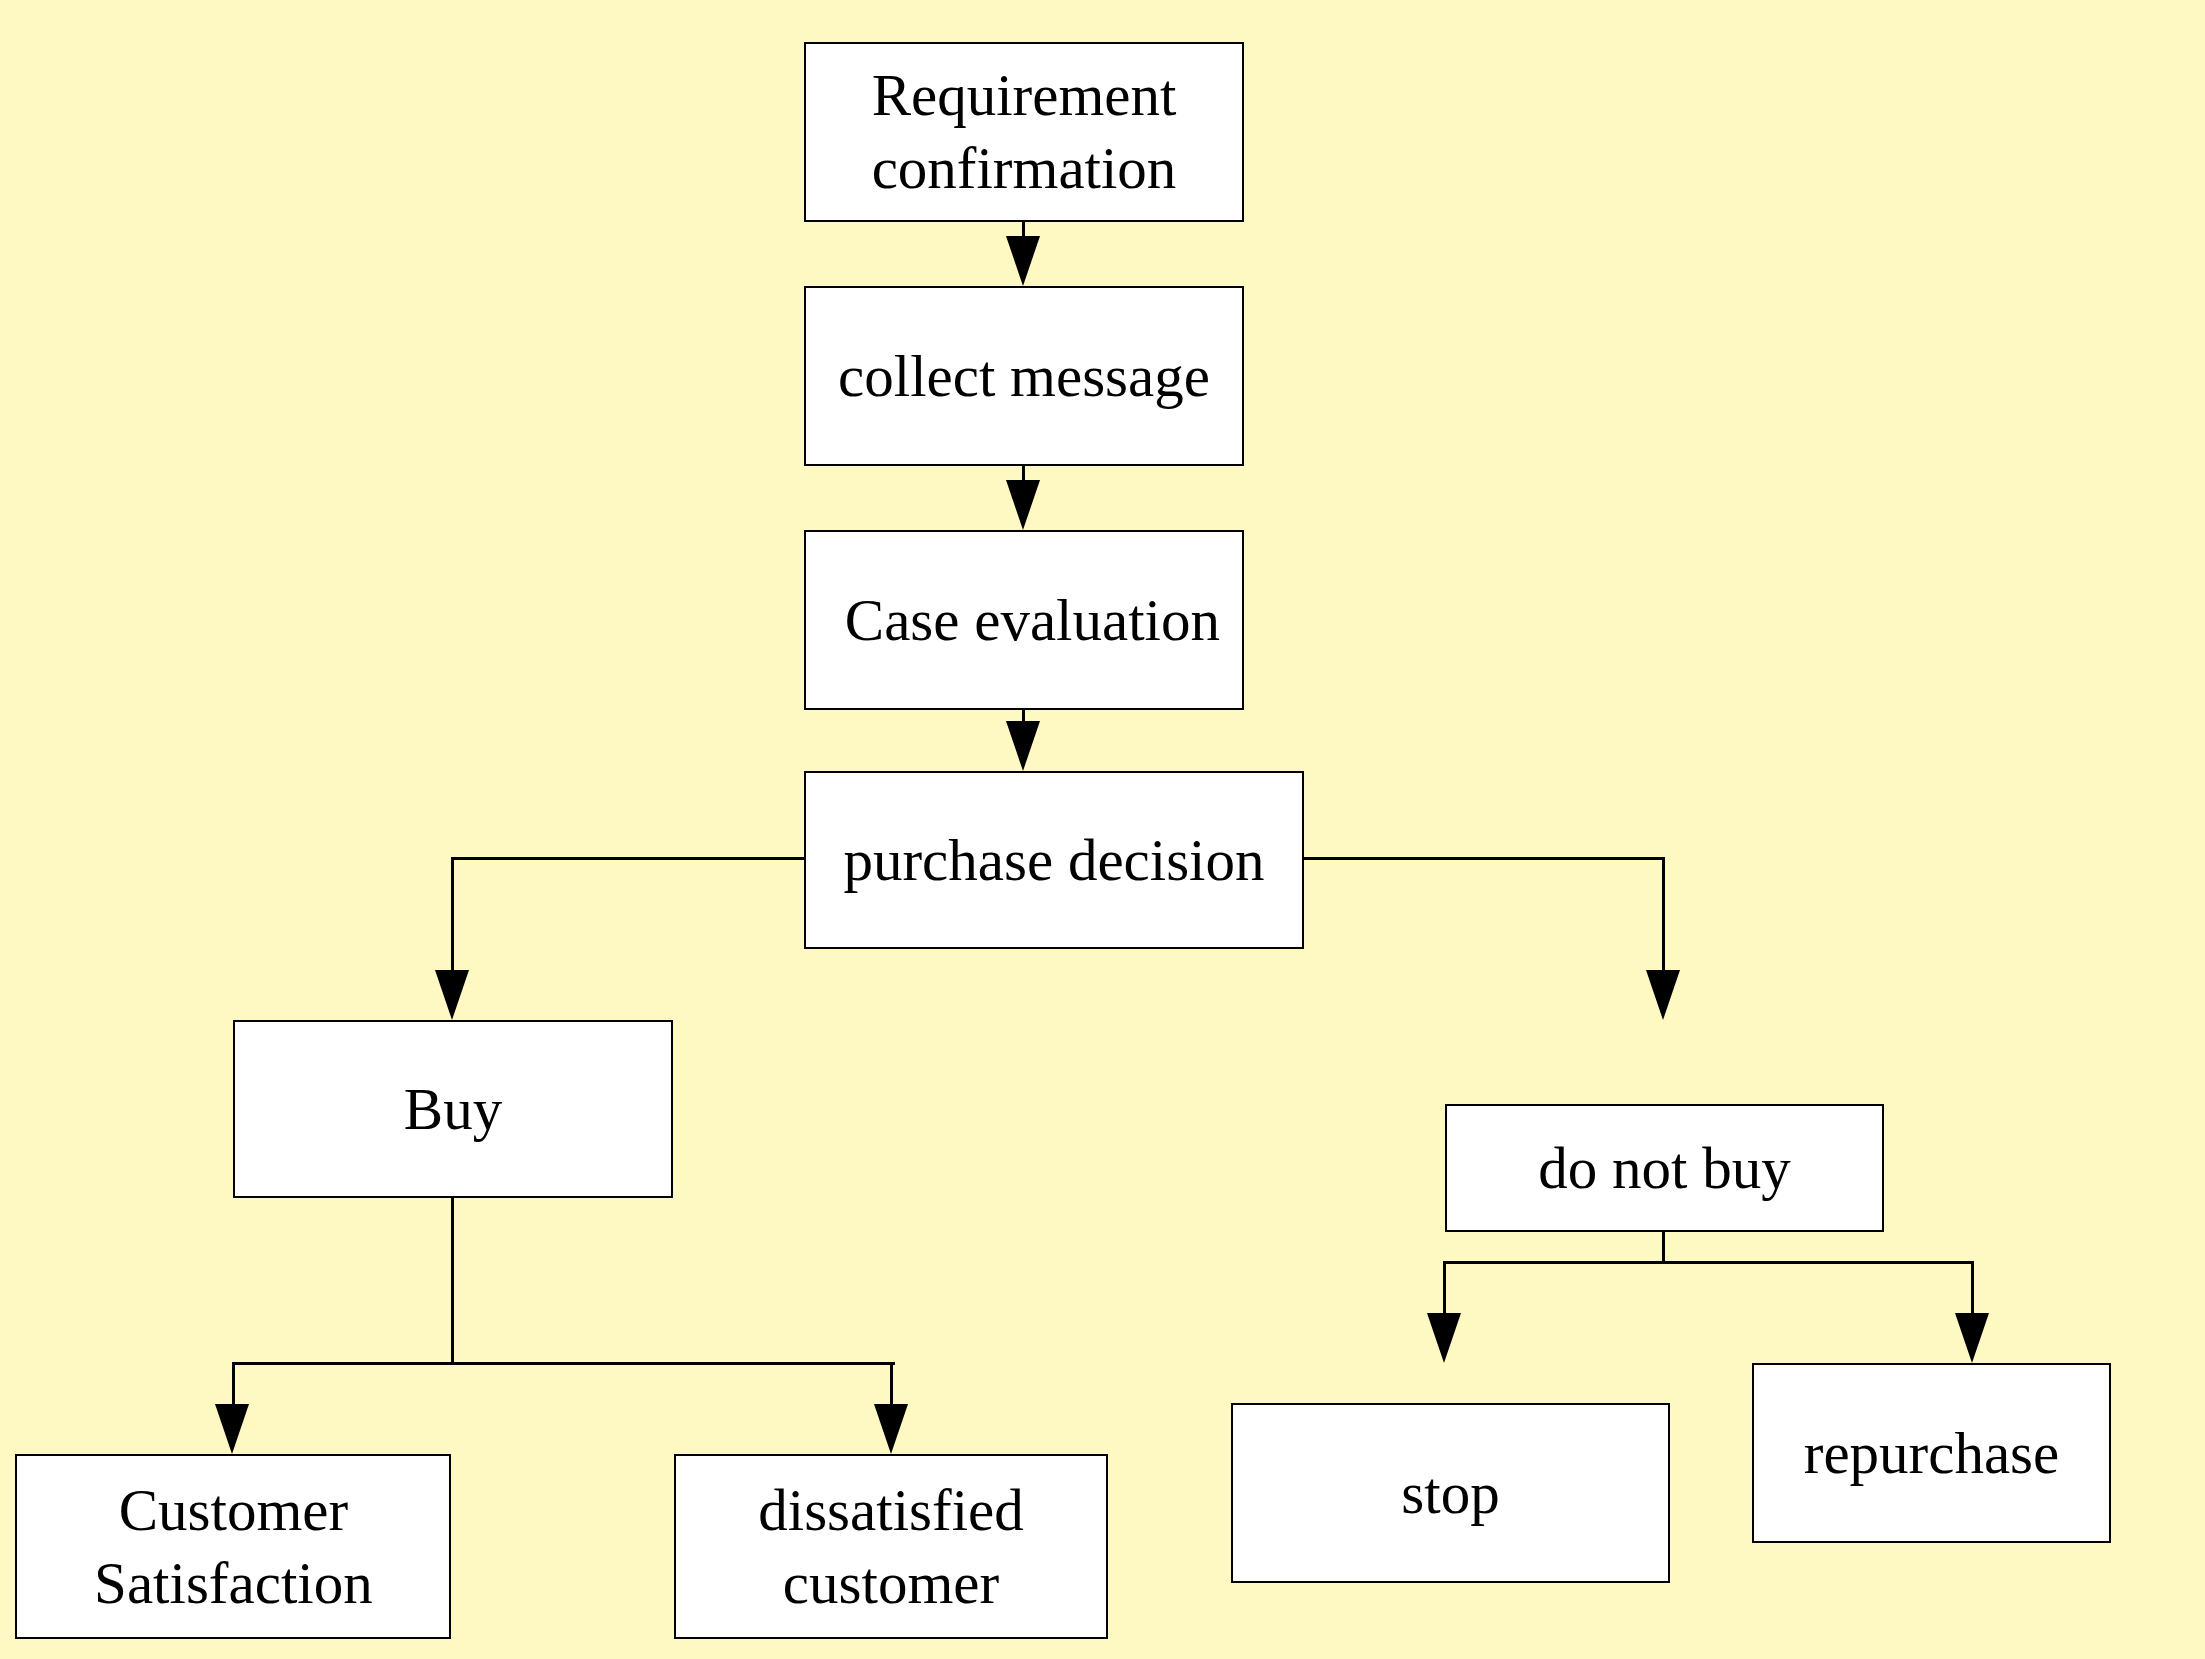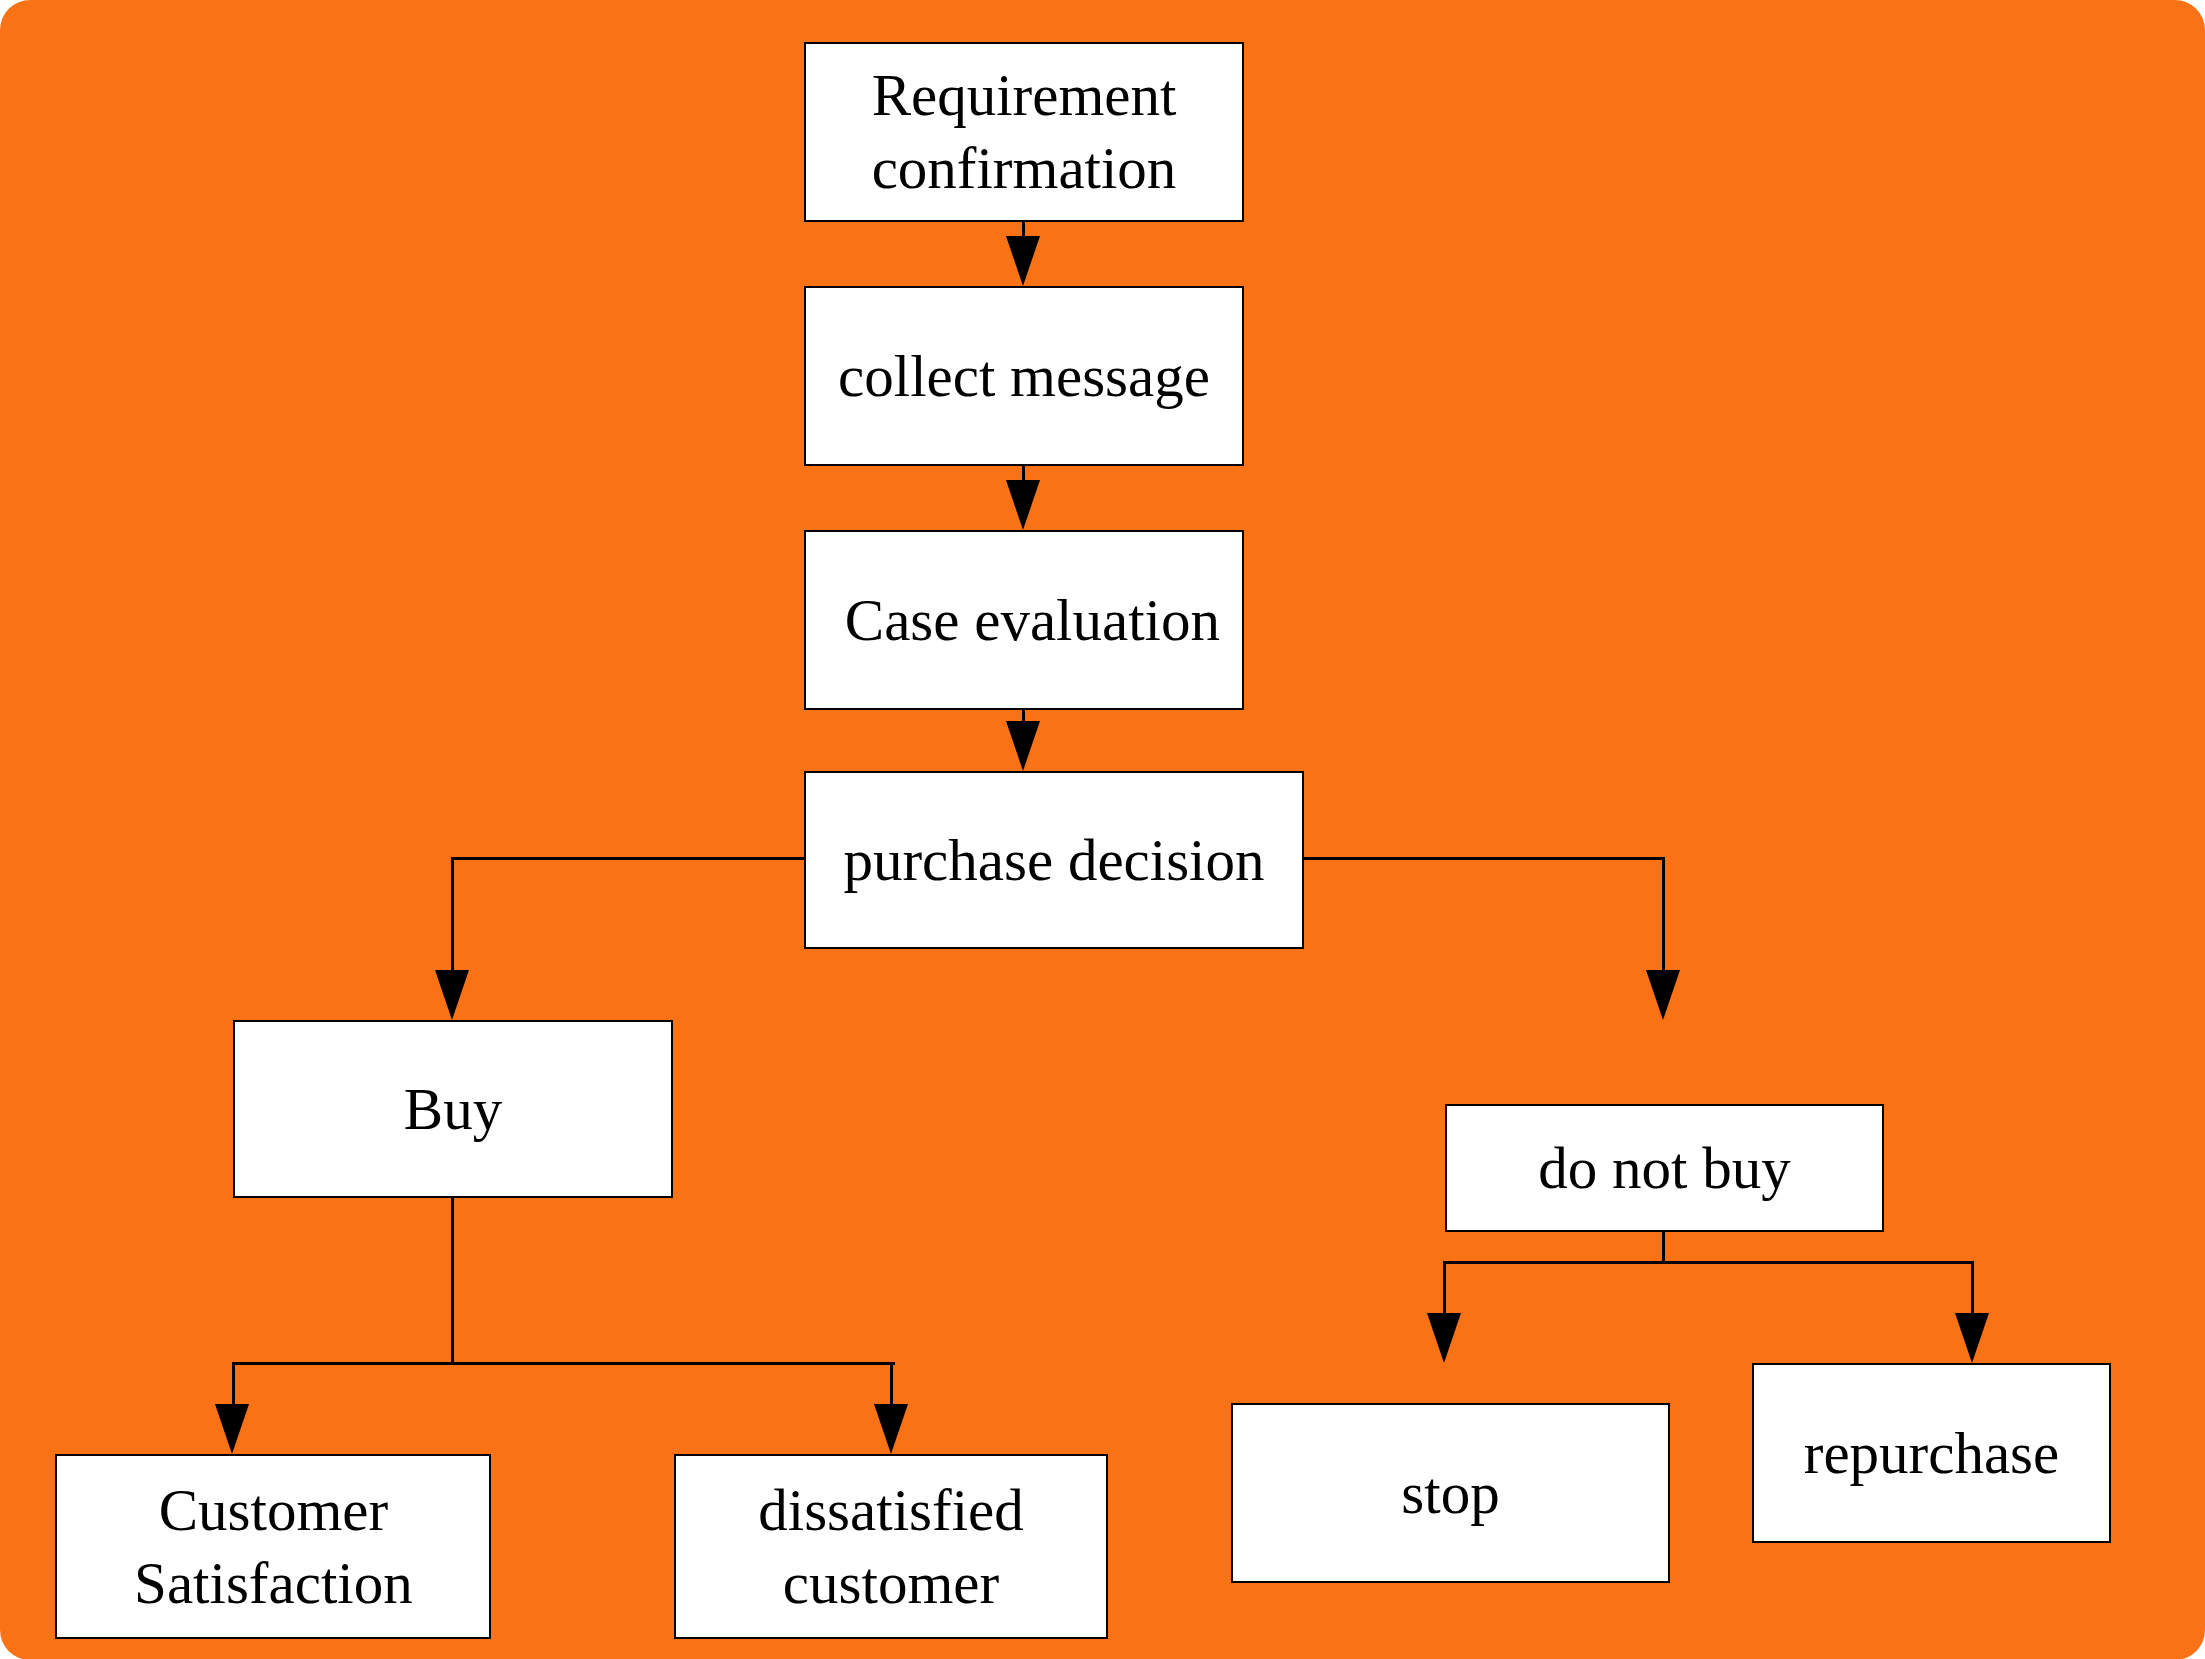--- a/index.html
+++ b/index.html
@@ -4,24 +4,23 @@
 <style>
   html, body {
     margin: 0;
     padding: 0;
     background: #ffffff;
   }
   #canvas {
     position: relative;
     width: 2205px;
     height: 1660px;
-    background: #f97316;
+    background: #fef9c3;
     font-family: "Liberation Serif", "DejaVu Serif", serif;
     color: #000000;
-    border-radius: 30px;
   }
   .node {
     position: absolute;
     box-sizing: border-box;
     background: #ffffff;
     border: 2.9px solid #000000;
     display: flex;
     align-items: center;
     justify-content: center;
     text-align: center;
@@ -96,21 +95,21 @@
 
   <div class="node" style="left:233px; top:1020px; width:440px; height:178px;">
     <span>Buy</span>
   </div>
 
   <div class="node" style="left:1445px; top:1056px; width:439px; height:128px;margin-top:48px;">
     <span>do not buy</span>
   </div>
 
 
-  <div class="node" style="left:15.4px; top:1454px; width:436px; height:185px;margin-left:40px;">
+  <div class="node" style="left:15.4px; top:1454px; width:436px; height:185px;">
     <span>Customer Satisfaction</span>
   </div>
 
   <div class="node" style="left:674px; top:1454px; width:434px; height:185px;">
     <span>dissatisfied customer</span>
   </div>
 
   <div class="node" style="left:1231px; top:1363px; width:439px; height:180px;margin-top:40px;">
     <span>stop</span>
   </div>

